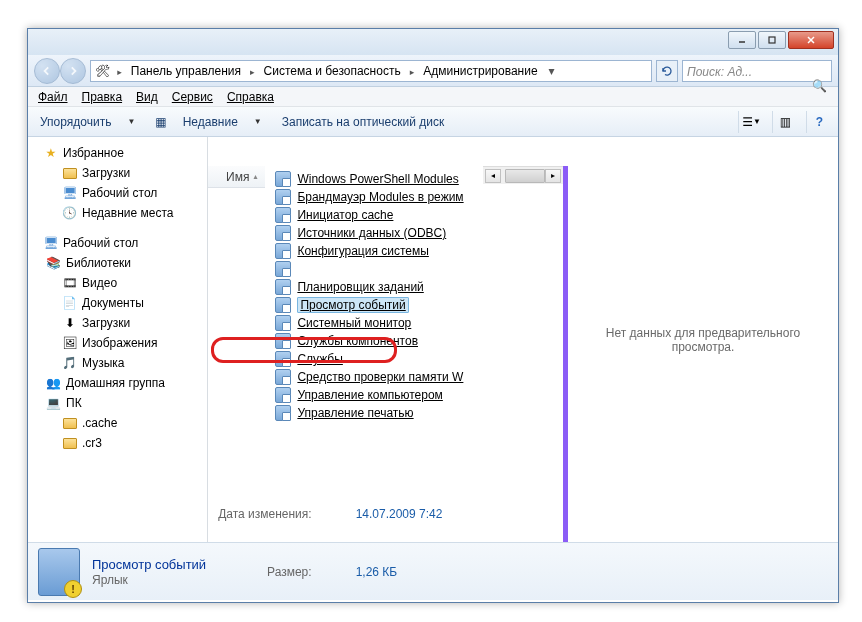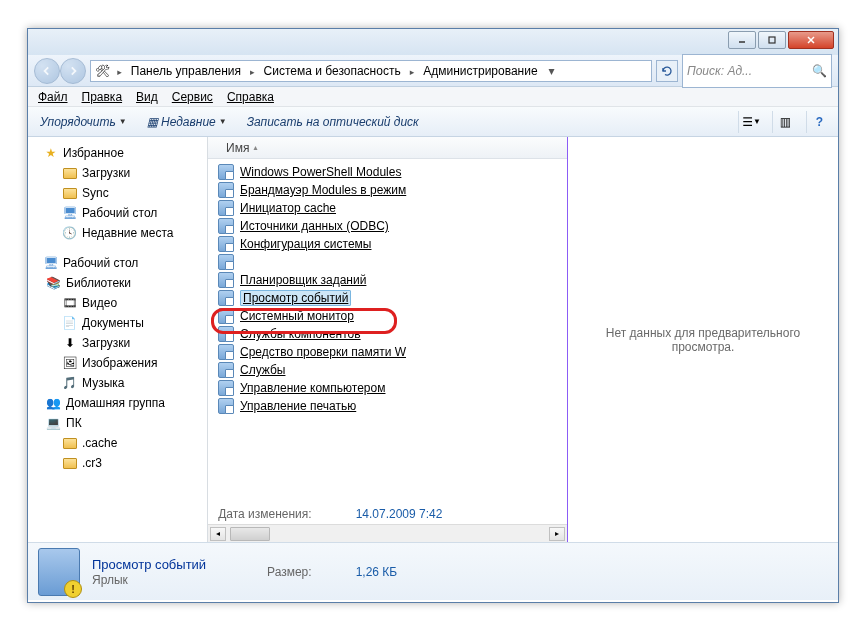--- a/index.html
+++ b/index.html
@@ -15,50 +15,50 @@
 
 .addrrow { height: 32px; background: linear-gradient(#eef4fb, #dde8f5); display: flex; align-items: center; padding: 0 6px; gap: 4px; border-bottom: 1px solid #c0d0e0; }
 .navbtns { display: flex; gap: 0; }
 .navbtn { width: 26px; height: 26px; border-radius: 50%; background: radial-gradient(circle at 30% 30%, #c6d9ee, #8fb0d4); border: 1px solid #7a99bc; display: flex; align-items: center; justify-content: center; }
 .navbtn.disabled { opacity: 0.6; }
 .addrbox { flex: 1; height: 22px; background: #fff; border: 1px solid #9cb5d2; display: flex; align-items: center; padding: 0 4px; gap: 4px; }
 .crumb { color: #000; padding: 1px 2px; }
 .crumbsep::after { content: "▸"; color: #555; font-size: 9px; margin: 0 3px; }
 .addr-dd { width: 16px; height: 20px; display: flex; align-items: center; justify-content: center; color: #555; }
 .refreshbtn { width: 22px; height: 22px; border: 1px solid #9cb5d2; background: #e8f0f8; display: flex; align-items: center; justify-content: center; }
-.searchbox { width: 150px; height: 22px; background: #fff; border: 1px solid #9cb5d2; display: flex; align-items: center; padding: 16px 4px; color: #888; font-style: italic; }
+.searchbox { width: 150px; height: 22px; background: #fff; border: 1px solid #9cb5d2; display: flex; align-items: flex-start; padding: 4px 4px; color: #888; font-style: italic; flex-direction: column; }
 .searchbox .srch-icon { margin-left: auto; color: #4a7ab0; font-style: normal; }
 
 
 .menubar { height: 20px; background: #f4f6f9; display: flex; align-items: center; padding: 0 4px; gap: 2px; border-bottom: 1px solid #e0e4e8; }
 .menuitem { padding: 2px 6px; color: #000; }
 .menuitem u { text-decoration: underline; }
 
 
 .toolbar { height: 30px; background: linear-gradient(#f8fbfd, #e6eef7); display: flex; align-items: center; padding: 0 6px; gap: 8px; border-bottom: 1px solid #c6d4e3; }
-.toolbtn { display: flex; align-items: center; gap: 3px; padding: 3px 6px; color: #1a3e6e; font-style: italic; }
+.toolbtn { display: flex; align-items: center; gap: 16px; padding: 3px 6px; color: #1a3e6e; }
 .toolbtn .dd { font-size: 8px; color: #333; }
 .toolbar .spacer { flex: 1; }
 .iconbtn { width: 26px; height: 22px; display: flex; align-items: center; justify-content: center; border-left: 1px solid #d0dce8; }
 
 
 .bodysplit { display: flex; height: 405px; }
 .navpane { width: 180px; border-right: 1px solid #d8dde2; overflow: hidden; padding: 6px 0 0 0; background: #fff; }
 .navpane ul { list-style: none; }
 .navpane li { padding: 2px 4px 2px 18px; display: flex; align-items: center; gap: 4px; white-space: nowrap; }
-.navpane li.hdr { padding-left: 15px; font-weight: normal; color: #000; }
+.navpane li.hdr { padding-left: 8px; font-weight: normal; color: #000; margin-left: 7px; }
 .navpane li.sub { padding-left: 34px; }
 .navpane .ic { width: 16px; height: 16px; display: inline-flex; align-items: center; justify-content: center; font-size: 12px; }
 .fav-ic { color: #e8b020; }
 .mon-ic { color: #4a8cd0; }
 .lib-ic { color: #5aa0e0; }
 .grp-ic { color: #7aa050; }
 .pc-ic { color: #d0a030; }
 
-.listpane { flex: 1; display: flex; flex-direction: column; border-right: 1px solid #8b5cf6; position: relative; }
+.listpane { flex: 1; display: flex; flex-direction: row; border-right: 5px solid #8b5cf6; position: relative; margin-top: 29px; }
 .colhdr { height: 22px; background: linear-gradient(#fbfcfd, #eef2f6); border-bottom: 1px solid #dde2e8; display: flex; align-items: center; padding-left: 10px; }
 .colhdr .col { padding: 0 8px; color: #444; display: flex; align-items: center; gap: 4px; }
 .filelist { flex: 1; overflow: hidden; padding: 4px 0; }
 .fileitem { display: flex; align-items: center; gap: 6px; padding: 1px 4px 1px 10px; white-space: nowrap; overflow: hidden; text-decoration: underline; }
 .fileitem .fic { width: 16px; height: 16px; background: linear-gradient(#b0d0f0, #7aa8d8); border: 1px solid #5a88b8; border-radius: 2px; flex-shrink: 0; position: relative; }
 .fileitem .fic::after { content: ""; position: absolute; right: -1px; bottom: -1px; width: 7px; height: 7px; background: #fff; border: 1px solid #5a88b8; border-radius: 1px; }
 .fileitem.selected { position: relative; }
 .fileitem.selected .seltext { background: #cde6f7; border: 1px solid #7ab6e0; border-radius: 1px; padding: 0 2px; }
 .highlight-ring { position: absolute; border: 3px solid #de2020; border-radius: 12px; pointer-events: none; z-index: 20; }
 .listscroll { height: 18px; background: #f0f0f0; border-top: 1px solid #dcdcdc; display: flex; align-items: center; padding: 0 2px; }
@@ -178,26 +178,20 @@
             <span class="ic fav-ic ic-star"></span>
             <span>Избранное</span>
           </li>
         <li class="sub">
             <span class="ic">
               <span class="ic-folder"></span>
             </span>
             <span>Загрузки</span>
           </li>
         <li class="sub">
-            <span class="ic">
-              <span class="ic-folder"></span>
-            </span>
-            <span>Sync</span>
-          </li>
-        <li class="sub">
             <span class="ic mon-ic">🖥</span>
             <span>Рабочий стол</span>
           </li>
         <li class="sub">
             <span class="ic">🕓</span>
             <span>Недавние места</span>
           </li>
         <li style="height:10px;"></li>
         <li class="hdr">
             <span class="ic mon-ic">🖥</span>
@@ -292,25 +286,25 @@
           <div class="fileitem">
             <span class="fic"></span>
             <span>Системный монитор</span>
           </div>
           <div class="fileitem">
             <span class="fic"></span>
             <span>Службы компонентов</span>
           </div>
           <div class="fileitem">
             <span class="fic"></span>
+            <span>Службы</span>
+          </div>
+          <div class="fileitem">
+            <span class="fic"></span>
             <span>Средство проверки памяти W</span>
-          </div>
-          <div class="fileitem">
-            <span class="fic"></span>
-            <span>Службы</span>
           </div>
           <div class="fileitem">
             <span class="fic"></span>
             <span>Управление компьютером</span>
           </div>
           <div class="fileitem">
             <span class="fic"></span>
             <span>Управление печатью</span>
           </div>
         </div>

